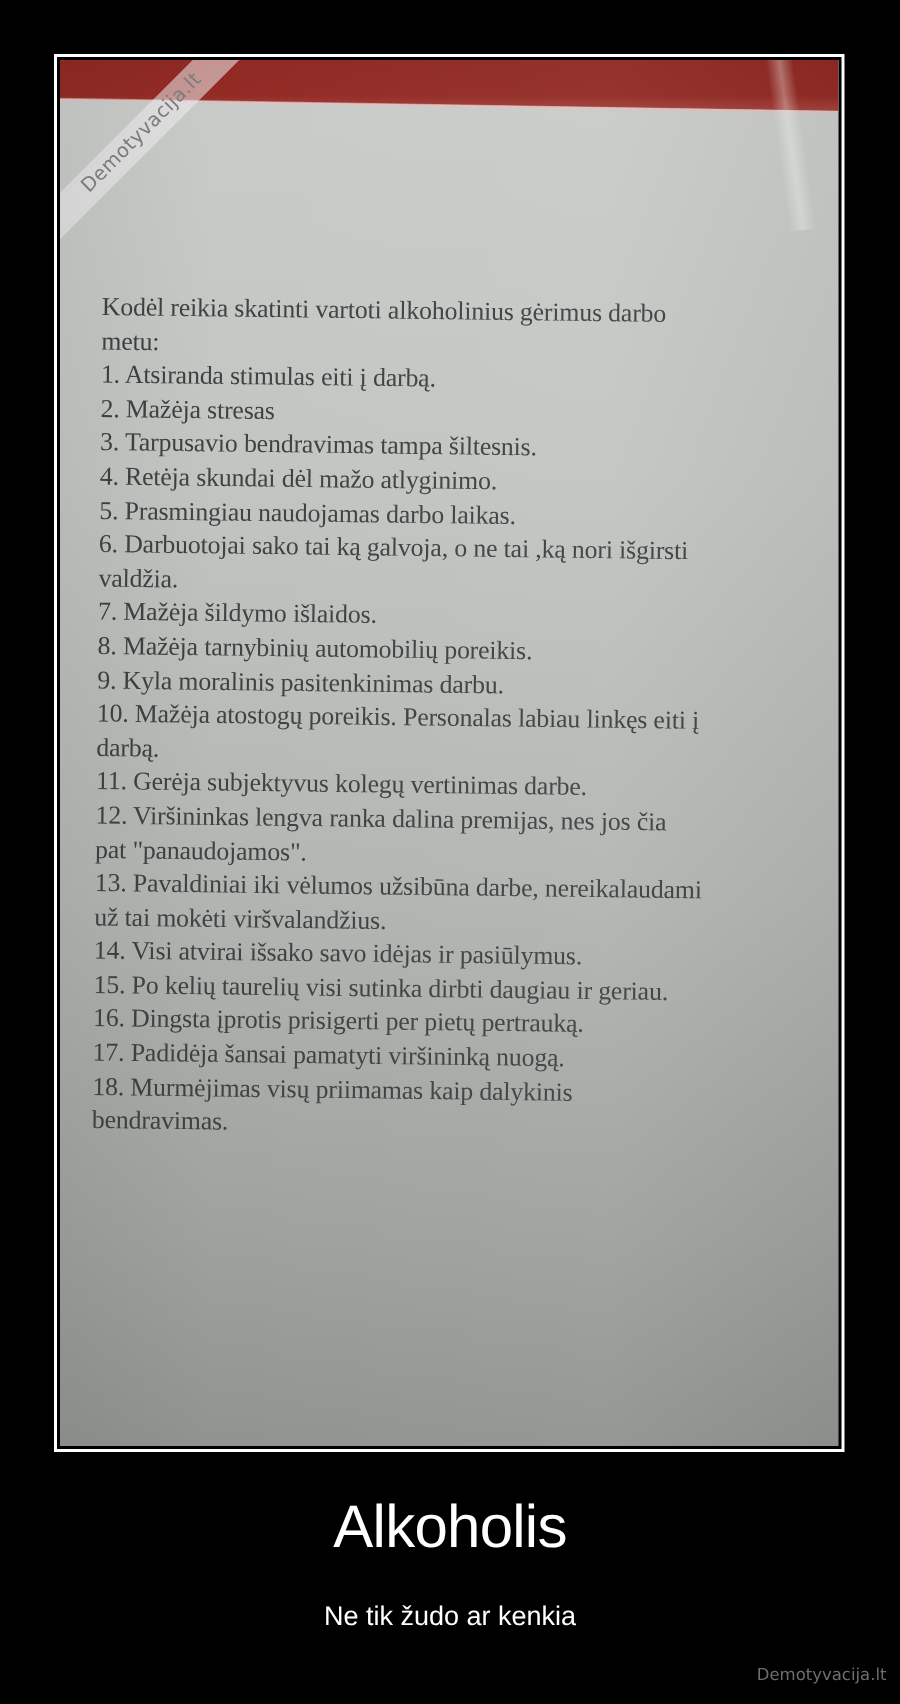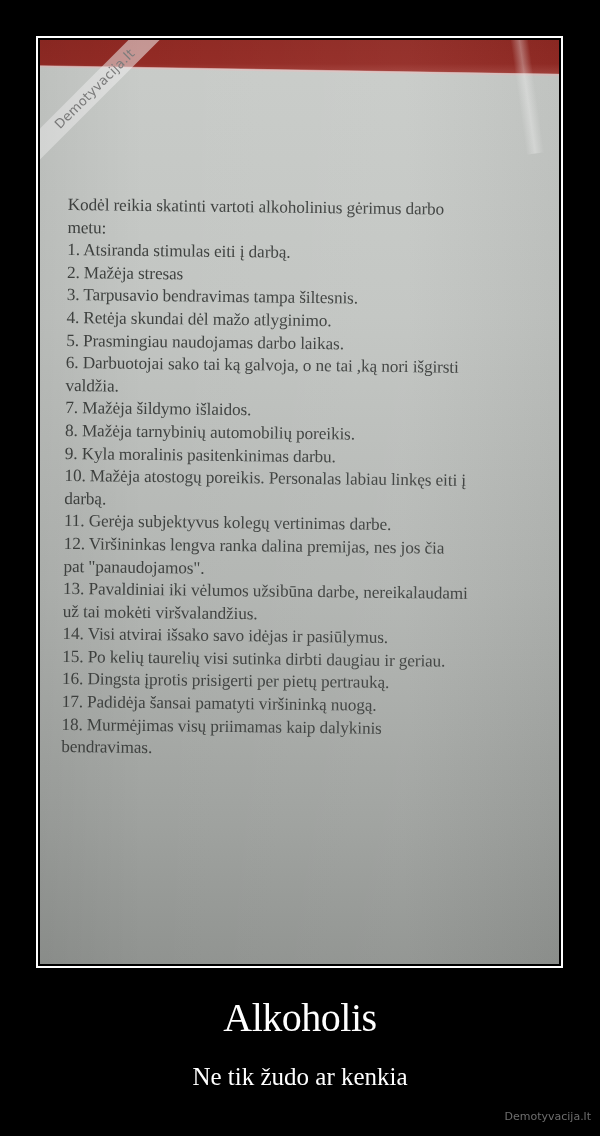--- a/index.html
+++ b/index.html
@@ -45,24 +45,24 @@
   .sheet-text {
     position: absolute; left: 28px; top: 154px; width: 488px;
     font-family: "Liberation Serif", serif; font-size: 17.2px; line-height: 22.6px;
     color: #3f4240; letter-spacing: -0.1px;
     transform: rotate(0.7deg); transform-origin: 0 0;
   }
   .sheet-text .line { display: block; white-space: nowrap; }
   .sheet-text .item { display: block; }
   .caption {
     position: absolute; left: 0; width: 600px; text-align: center; color: #fff;
-    font-family: Liberation Serif, serif;
+    font-family: Liberation Sans, sans-serif;
   }
   .caption-title { top: 992px; font-size: 40px; line-height: 52px; letter-spacing: -0.5px; }
-  .caption-sub { top: 1064px; font-size: 25px; line-height: 26px; }
+  .caption-sub { top: 1064px; font-size: 18px; line-height: 26px; }
   .site-mark {
     position: absolute; right: 9px; top: 1110px; color: #6e6e6e; font-size: 11px;
     font-family: "DejaVu Sans", sans-serif;
   }
 </style>
 </head>
 <body>
 
 <div class="frame">
   <div class="photo">

